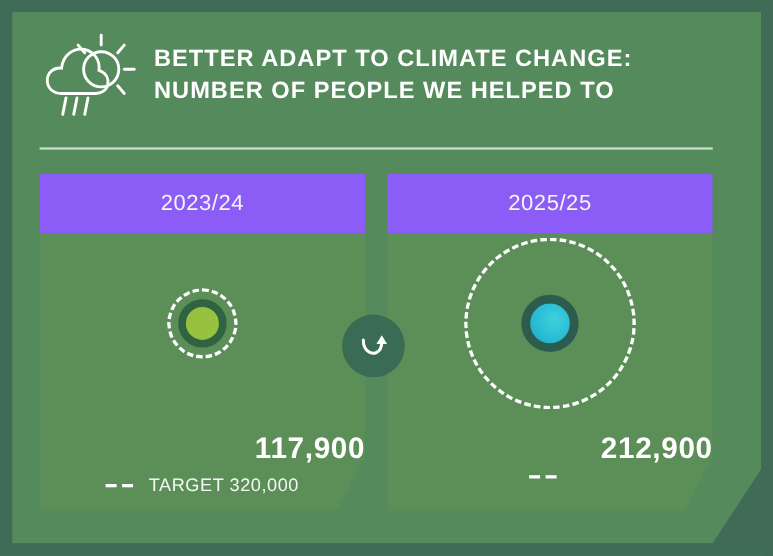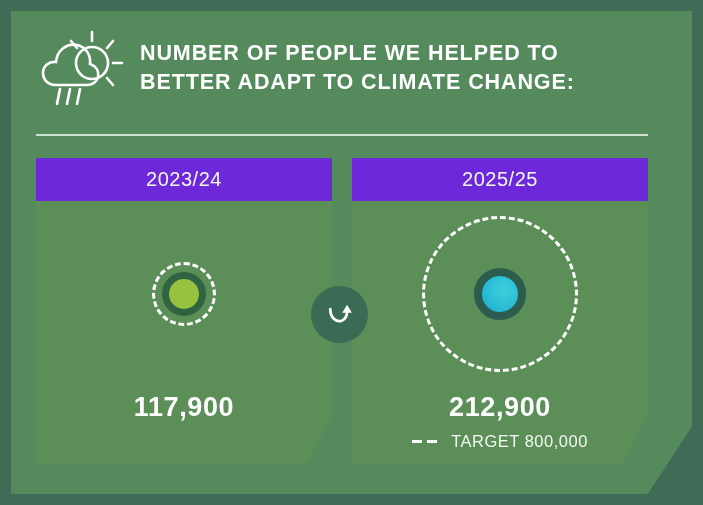--- a/index.html
+++ b/index.html
@@ -79,22 +79,22 @@
     -webkit-clip-path: polygon(0 0, 100% 0, 100% 84%, 91% 100%, 0 100%);
     clip-path: polygon(0 0, 100% 0, 100% 84%, 91% 100%, 0 100%);
   }
   #card-left  { left: 36px;  }
   #card-right { left: 352px; }
 
   .card-header {
     position: absolute;
     left: 0; top: 0;
     width: 100%;
-    height: 43px;
-    background: #6d28d9;
+    height: 54px;
+    background: #8b5cf6;
     display: flex;
     align-items: center;
     justify-content: center;
   }
   .card-header-label {
     color: #f2f7f3;
     font-size: 20px;
     letter-spacing: 0.5px;
   }
 
@@ -138,21 +138,21 @@
   }
   #dot-right {
     width: 36px; height: 36px;
     background: #2fc0d6;
     background: radial-gradient(circle at 62% 40%, #3fd0dd 0%, #24b7d2 70%, #1fa7c6 100%);
     border: 8px solid #2c5c4e;
   }
 
   
   .value {
-    text-align: center;
+    text-align: right;
     color: #ffffff;
     font-size: 27px;
     font-weight: bold;
     letter-spacing: 0.6px;
     margin-top: 6px;
   }
   .target-row {
     display: flex;
     align-items: center;
     justify-content: center;
@@ -210,56 +210,62 @@
 
         <path d="M20 57 C11 57 7 51 7 45 C7 38 13 33 20 34 C21 22 31 15 41 17
                  C50 19 55 27 54 36 C60 38 63 43 62 49 C61 54 56 57 51 57 Z"></path>
 
         <line x1="24" y1="61" x2="21" y2="76"></line>
         <line x1="34" y1="61" x2="31" y2="76"></line>
         <line x1="44" y1="61" x2="41" y2="76"></line>
       </svg>
     </div>
     <div class="title-block">
+      <span class="title-line">BETTER ADAPT TO CLIMATE CHANGE:</span>
       <span class="title-line">NUMBER OF PEOPLE WE HELPED TO</span>
-      <span class="title-line">BETTER ADAPT TO CLIMATE CHANGE:</span>
     </div>
   </div>
 
   <div class="divider"></div>
 
   <div class="card" id="card-left">
     <div class="card-header">
       <span class="card-header-label">2023/24</span>
     </div>
     <div class="card-body">
       <div class="circle-area">
         <div class="dashed-ring" id="ring-left"></div>
         <div class="dot" id="dot-left"></div>
       </div>
       <div class="value">117,900</div>
+      <div class="target-row">
+        <span class="target-dashes">
+            <i></i>
+            <i></i>
+          </span>
+        <span class="target-label">TARGET 320,000</span>
+      </div>
     </div>
   </div>
 
   <div class="card" id="card-right">
     <div class="card-header">
       <span class="card-header-label">2025/25</span>
     </div>
     <div class="card-body">
       <div class="circle-area">
         <div class="dashed-ring" id="ring-right"></div>
         <div class="dot" id="dot-right"></div>
       </div>
       <div class="value">212,900</div>
       <div class="target-row">
         <span class="target-dashes">
             <i></i>
             <i></i>
           </span>
-        <span class="target-label">TARGET 800,000</span>
       </div>
     </div>
   </div>
 
   <div id="arrow-badge">
     <svg viewBox="0 0 34 30" width="30" height="27">
       <path d="M6 9 C6 19 13 24 19 22 C23 20.5 25 16 25 11" fill="none" stroke="#ffffff" stroke-width="3.1" stroke-linecap="round"></path>
       <path d="M25 4 L30.5 13 L19.5 13 Z" fill="#ffffff"></path>
     </svg>
   </div>

